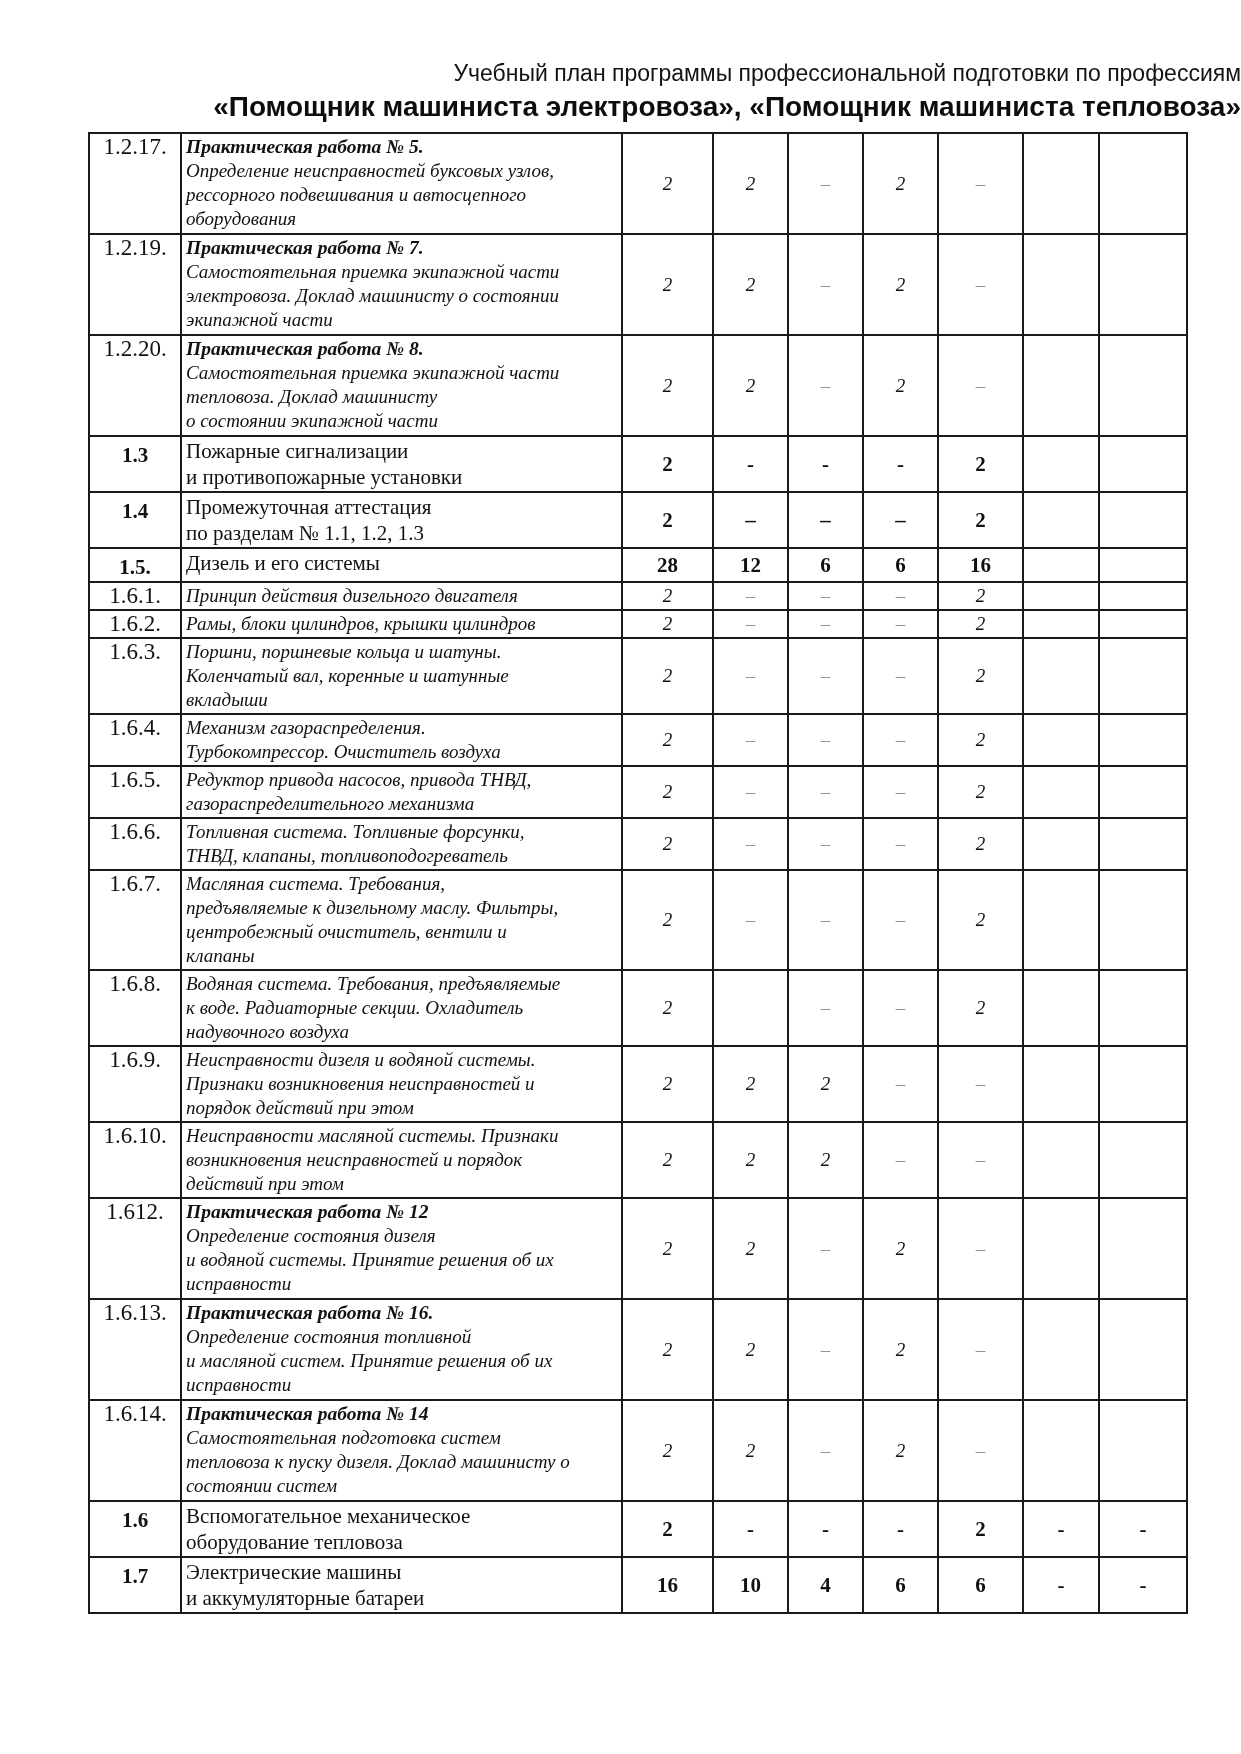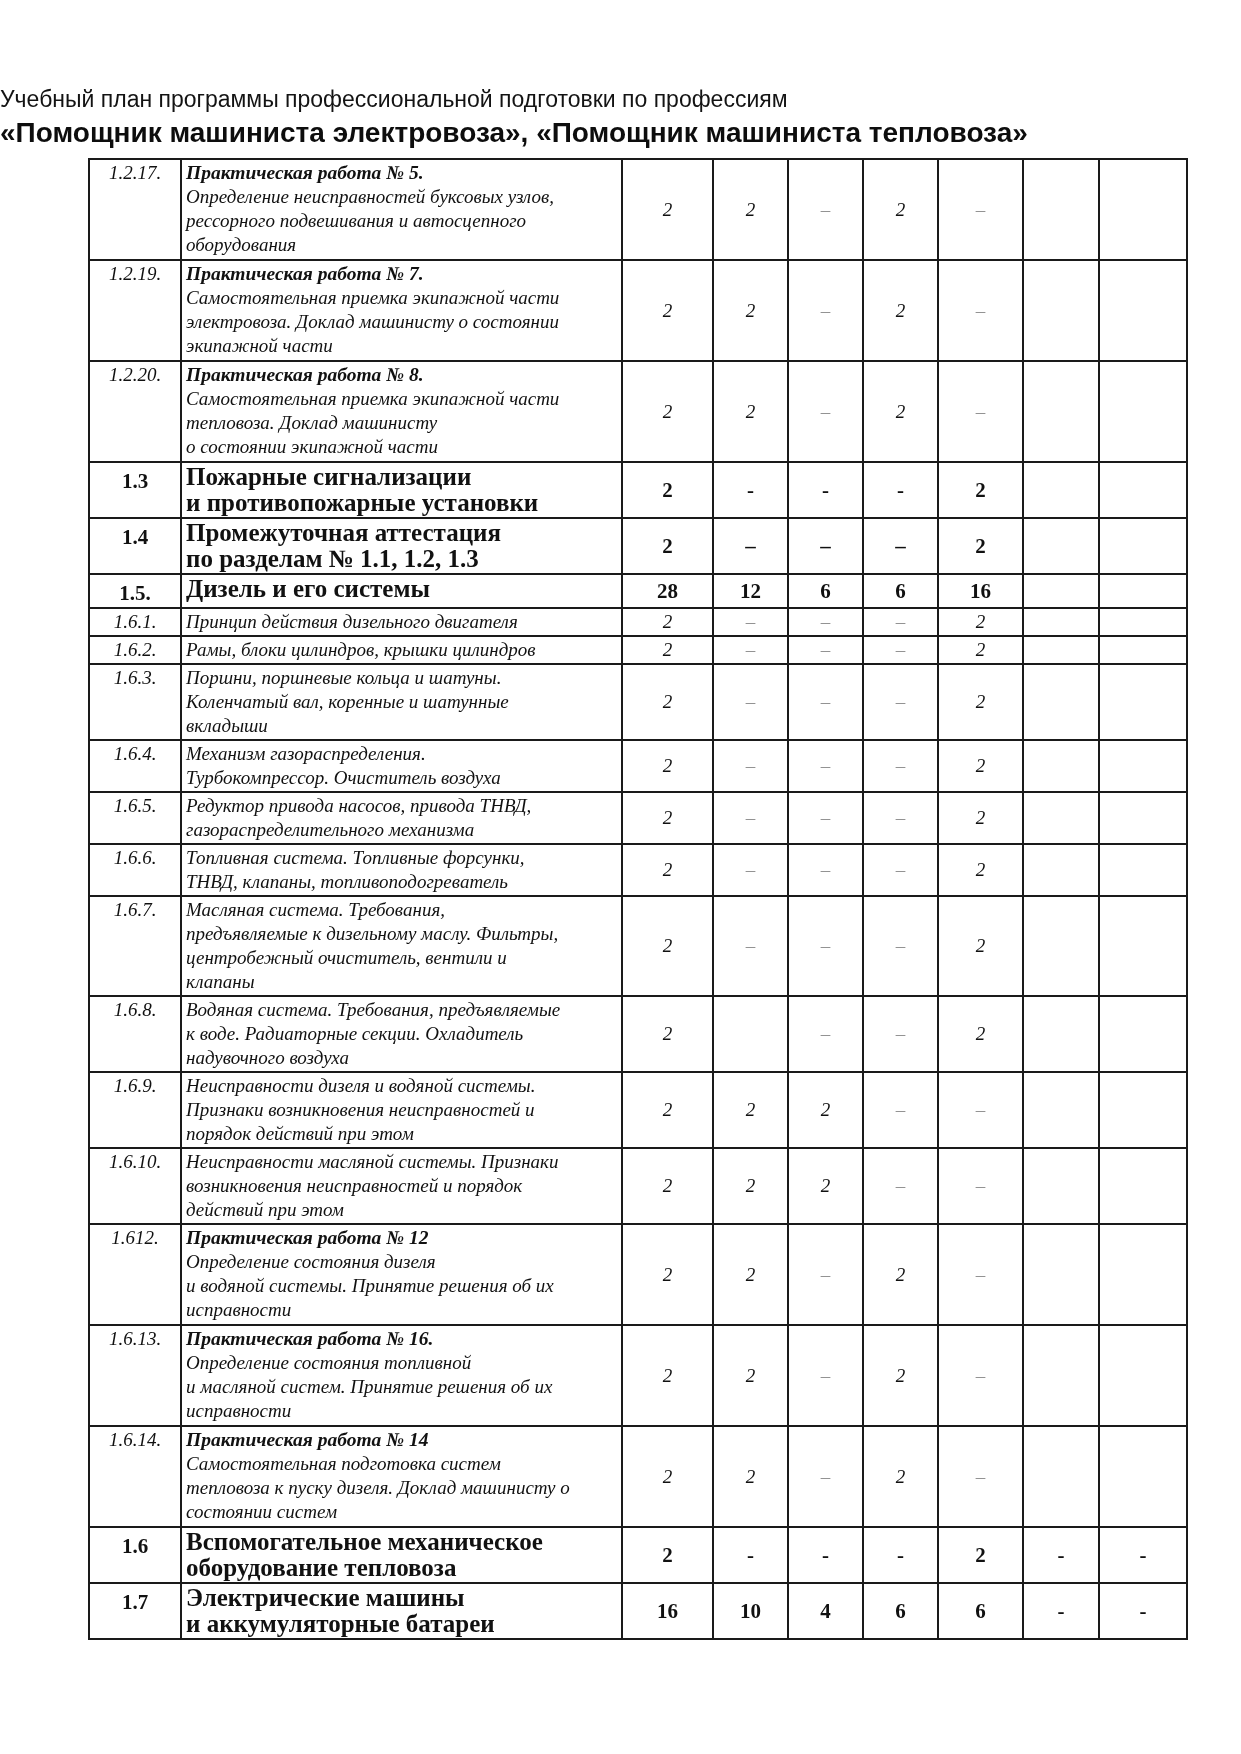--- a/index.html
+++ b/index.html
@@ -12,22 +12,23 @@
     font-family: "Liberation Serif", serif;
     color: #111111;
   }
   .page {
     position: relative;
     width: 1241px;
     height: 1754px;
     background: #ffffff;
   }
   .doc-header {
-    padding-top: 84px;
-    text-align: left;
+    padding-top: 58px;
+    text-align: right;
+    margin-left: 48px;
   }
   .doc-title-1 {
     font-family: "Liberation Sans", sans-serif;
     font-size: 23px;
     font-weight: 400;
     line-height: 30px;
     margin: 0;
     color: #131313;
   }
   .doc-title-2 {
@@ -46,22 +47,21 @@
     width: 1098px;
   }
   table.plan td {
     border: 2px solid #1a1a1a;
     padding: 1px 4px;
     overflow: hidden;
   }
   td.num {
     text-align: center;
     vertical-align: top;
-    font-style: italic;
-    font-size: 19px;
+    font-size: 23px;
     line-height: 24px;
     padding-top: 2px;
   }
   td.name {
     text-align: left;
     vertical-align: top;
     padding: 2px 6px 2px 9px;
   }
   td.val {
     text-align: center;
@@ -86,22 +86,22 @@
   
   tr.section td.num {
     font-style: normal;
     font-weight: 700;
     font-size: 21px;
     line-height: 26px;
     padding-top: 5px;
   }
   tr.section .title-line {
     font-style: normal;
-    font-weight: 700;
-    font-size: 25px;
+    font-weight: 400;
+    font-size: 21px;
     line-height: 26px;
   }
   tr.section td.val {
     font-style: normal;
     font-weight: 700;
     font-size: 21px;
   }
   tr.practical .desc-line { padding-bottom: 1px; }
   td.val.dash-light { color: #8f8f8f; }
 </style>

